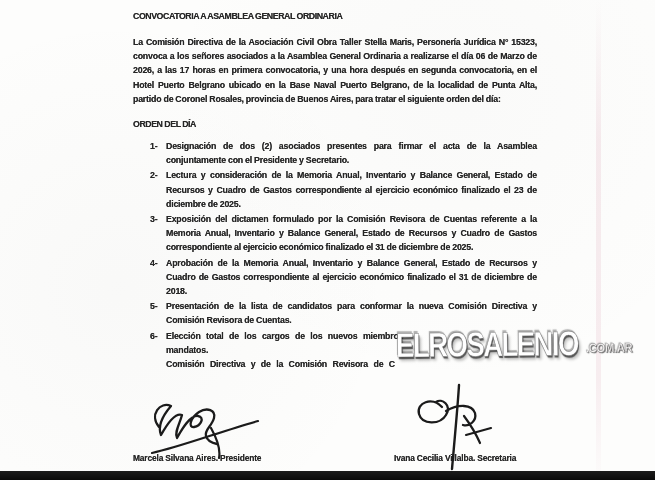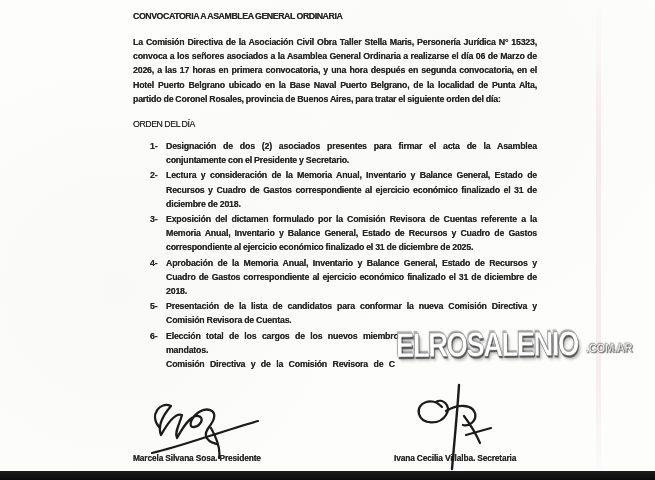--- a/index.html
+++ b/index.html
@@ -26,21 +26,21 @@
     text-shadow:0 0 0.35px rgba(45,45,45,0.75);
   }
   .doc-title{
     font-weight:700;font-size:8.8px;letter-spacing:-0.45px;
     margin:0 0 13px 0;line-height:12px;
   }
   .intro{
     text-align:justify;margin:0 0 5px 0;
   }
   .agenda-heading{
-    font-weight:400;letter-spacing:-0.45px;line-height:12px;
+    font-weight:700;letter-spacing:-0.45px;line-height:12px;
     margin:12px 0 9px 0;
   }
   .agenda{margin:0;}
   .agenda-item{display:flex;margin:0 0 1px 0;}
   .agenda-num{flex:0 0 16px;margin-left:17px;font-weight:600;}
   .agenda-text{flex:1;text-align:justify;}
   .frag-line{white-space:nowrap;}
   .frag-stretch{word-spacing:3.2px;}
   .sig{position:absolute;pointer-events:none;}
   .sig svg path{fill:none;stroke:#1b1b1b;stroke-linecap:round;stroke-linejoin:round;}
@@ -97,21 +97,21 @@
 
     <div class="agenda">
 
       <div class="agenda-item">
         <span class="agenda-num">1-</span>
         <div class="agenda-text">Designación de dos (2) asociados presentes para firmar el acta de la Asamblea conjuntamente con el Presidente y Secretario.</div>
       </div>
 
       <div class="agenda-item">
         <span class="agenda-num">2-</span>
-        <div class="agenda-text">Lectura y consideración de la Memoria Anual, Inventario y Balance General, Estado de Recursos y Cuadro de Gastos correspondiente al ejercicio económico finalizado el 31 de diciembre de 2018.</div>
+        <div class="agenda-text">Lectura y consideración de la Memoria Anual, Inventario y Balance General, Estado de Recursos y Cuadro de Gastos correspondiente al ejercicio económico finalizado el 23 de diciembre de 2025.</div>
       </div>
 
       <div class="agenda-item">
         <span class="agenda-num">3-</span>
         <div class="agenda-text">Exposición del dictamen formulado por la Comisión Revisora de Cuentas referente a la Memoria Anual, Inventario y Balance General, Estado de Recursos y Cuadro de Gastos correspondiente al ejercicio económico finalizado el 31 de diciembre de 2025.</div>
       </div>
 
       <div class="agenda-item">
         <span class="agenda-num">4-</span>
         <div class="agenda-text">Aprobación de la Memoria Anual, Inventario y Balance General, Estado de Recursos y Cuadro de Gastos correspondiente al ejercicio económico finalizado el 31 de diciembre de 2018.</div>
@@ -145,21 +145,21 @@
   <div class="sig" style="left:406px;top:383px;width:100px;height:88px;z-index:4;">
     <svg width="100" height="88" viewBox="0 0 100 88">
       <path d="M53,2 C52,20 49,52 46,86" stroke-width="2.4"></path>
       <path d="M36,24 C26,13 10,20 13,31 C16,42 34,42 40,32 C46,22 36,15 30,19" stroke-width="2.3"></path>
       <path d="M40,28 C52,21 66,21 69,30 C71,38 63,44 57,42" stroke-width="2.3"></path>
       <path d="M58,33 C64,41 70,51 74,60" stroke-width="2.2"></path>
       <path d="M60,52 L85,45" stroke-width="2.2"></path>
     </svg>
   </div>
 
-  <div class="sig-label" style="left:133px;top:453px;">Marcela Silvana Sosa. Presidente</div>
+  <div class="sig-label" style="left:133px;top:453px;">Marcela Silvana Aires. Presidente</div>
 
   <div class="sig-label" style="left:394px;top:453px;">Ivana Cecilia Villalba. Secretaria</div>
 
   <div class="watermark">
     <span class="wm-main">ELROSALENIO</span><span class="wm-suffix">.COM.AR</span>
   </div>
 
   <div class="bottom-bar"></div>
 
 </div>

